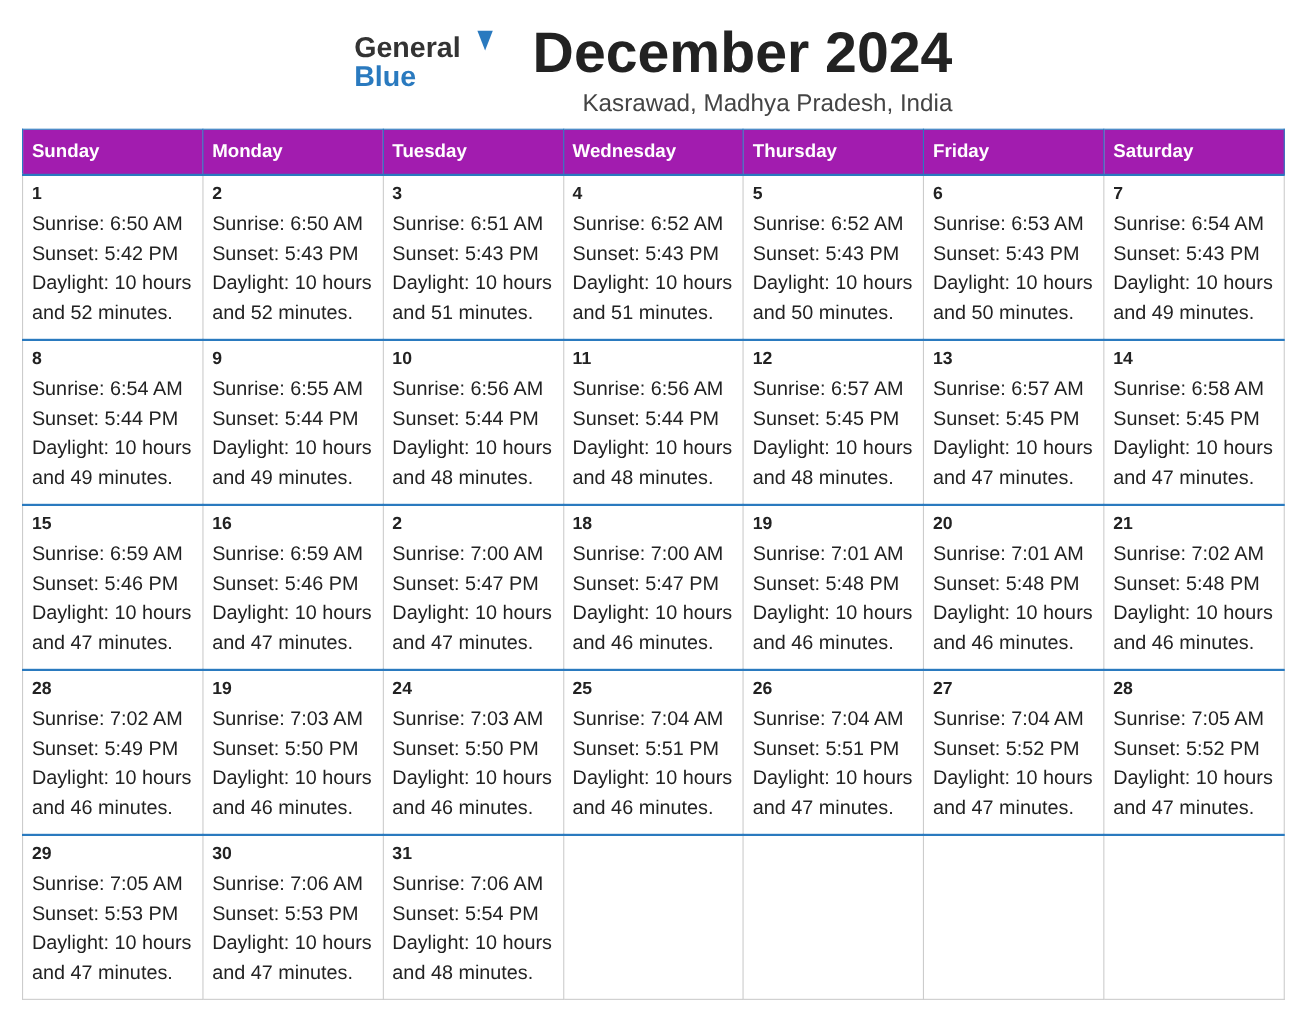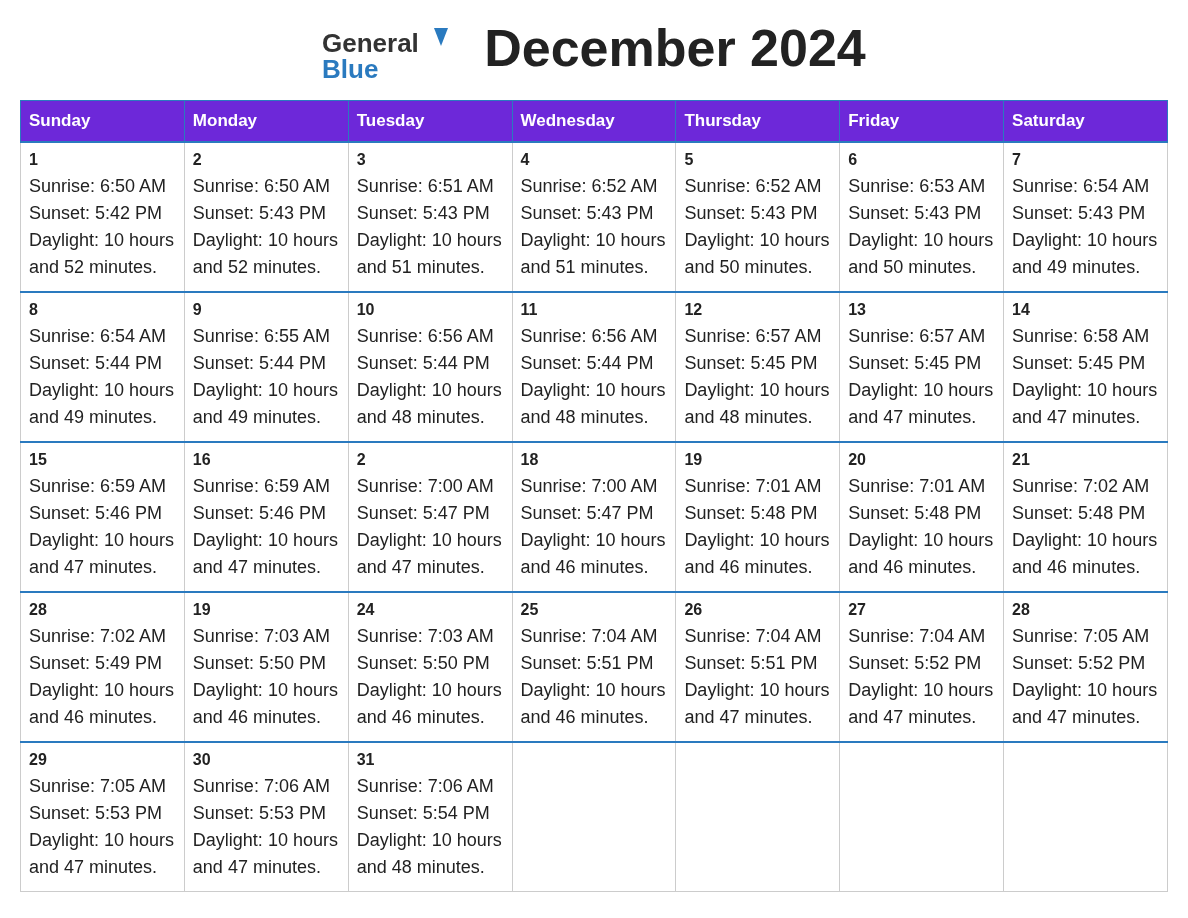--- a/index.html
+++ b/index.html
@@ -35,21 +35,21 @@
       font-size: 22px;
       color: #444;
       margin-top: 4px;
     }
     table {
       width: 100%;
       border-collapse: collapse;
       margin-top: 8px;
     }
     thead tr th {
-      background-color: #6d28d9;
+      background-color: #a21caf;
       color: #fff;
       font-size: 17px;
       font-weight: bold;
       padding: 10px 8px;
       text-align: left;
       border: 1px solid #2a7abf;
     }
     tbody tr td {
       vertical-align: top;
       padding: 8px 8px 10px 8px;
@@ -90,20 +90,21 @@
 
       <text x="0" y="32" font-family="Arial" font-size="26" font-weight="bold" fill="#333">General</text>
 
       <polygon points="112,8 126,8 119,26" fill="#2a7abf"></polygon>
 
       <text x="0" y="58" font-family="Arial" font-size="26" font-weight="bold" fill="#2a7abf">Blue</text>
     </svg>
   </div>
   <div class="title-area">
     <div class="month-title">December 2024</div>
+    <div class="location-title">Kasrawad, Madhya Pradesh, India</div>
   </div>
 </div>
 
 <table>
   <thead>
     <tr>
 
     <th>Sunday</th>
         <th>Monday</th>
         <th>Tuesday</th>

